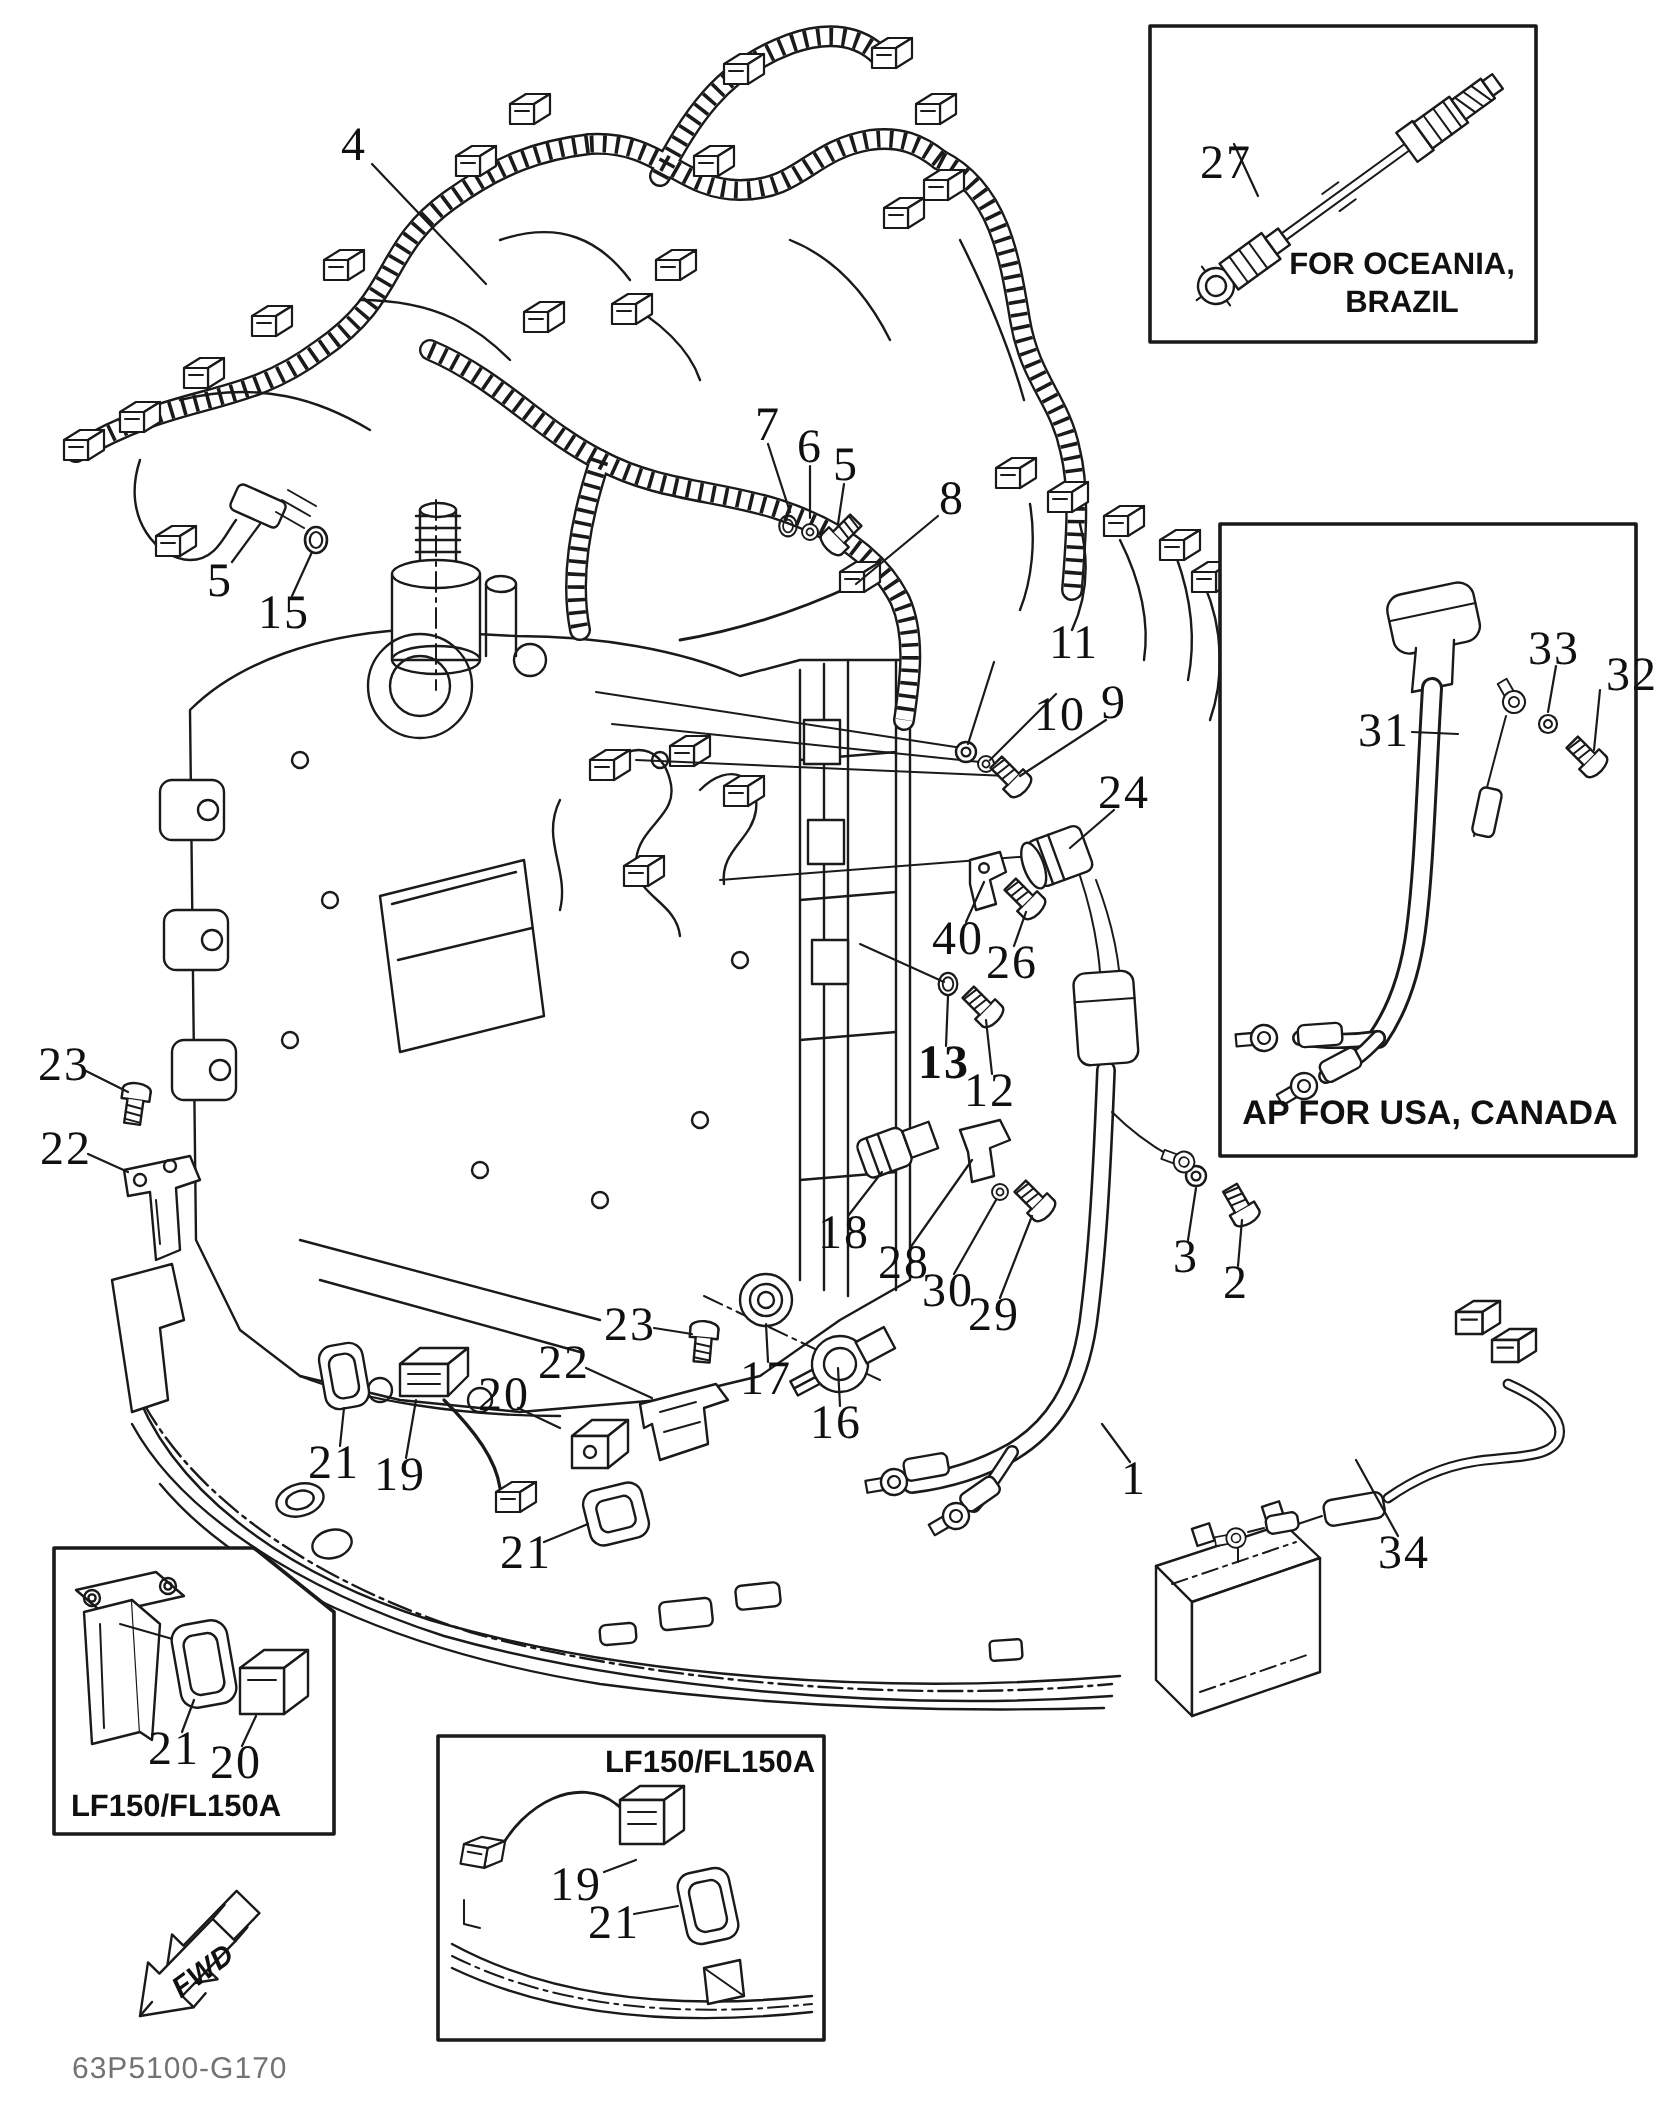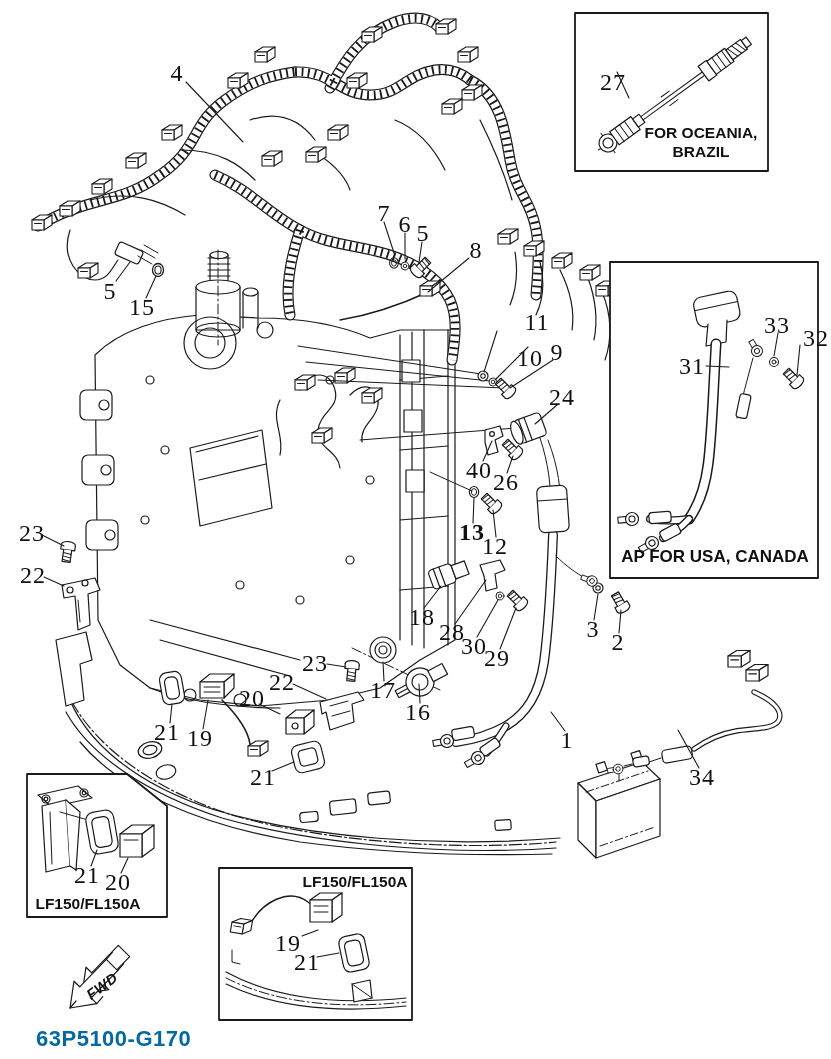--- a/index.html
+++ b/index.html
@@ -8,22 +8,22 @@
   #art{position:absolute;left:0;top:0;}
   .callout{position:absolute;transform:translate(-50%,-50%);
            font-family:"Liberation Serif",serif;font-size:24px;color:#101010;
            letter-spacing:1px;white-space:nowrap;line-height:1;}
   .inset-label{position:absolute;font-family:"Liberation Sans",sans-serif;
                font-weight:700;color:#101010;text-align:center;line-height:19px;}
   .lbl-oceania{left:635px;top:123px;width:132px;font-size:15.5px;}
   .lbl-usa{left:616px;top:547px;width:198px;font-size:17px;}
   .lbl-lf-left{left:30px;top:894px;width:116px;font-size:15.5px;}
   .lbl-lf-bottom{left:299px;top:872px;width:112px;font-size:15.5px;}
-  .part-code{position:absolute;left:36px;top:1026px;font-size:22px;
-             font-family:"Liberation Sans",sans-serif;color:#0369a1;letter-spacing:.5px;font-weight:bold;}
+  .part-code{position:absolute;left:36px;top:1026px;font-size:15px;
+             font-family:"Liberation Sans",sans-serif;color:#737373;letter-spacing:.5px;}
   .fwd-label{position:absolute;left:80px;top:978px;width:44px;text-align:center;
              font-size:14.5px;font-weight:700;font-style:italic;
              transform:rotate(-36deg);color:#101010;letter-spacing:.5px;}
 </style>
 </head>
 <body>
 
 <div id="page">
 
 <svg id="art" width="831" height="1059" viewBox="0 0 831 1059">

